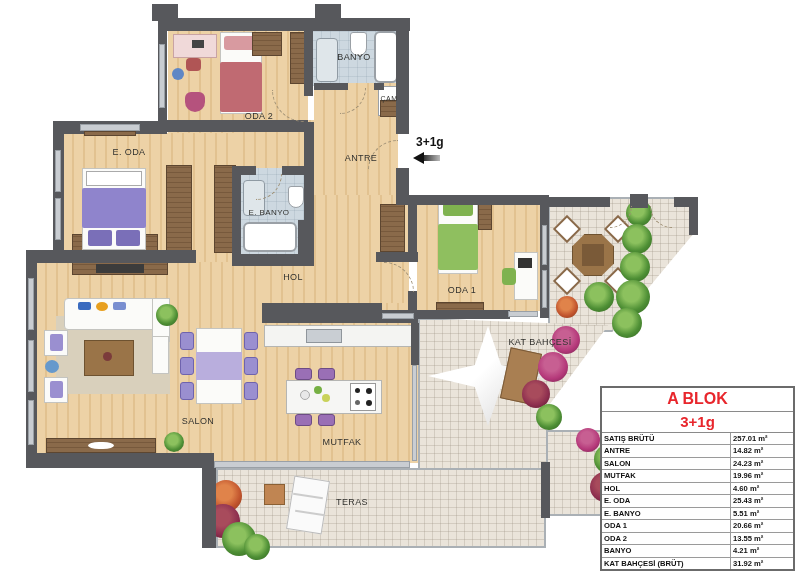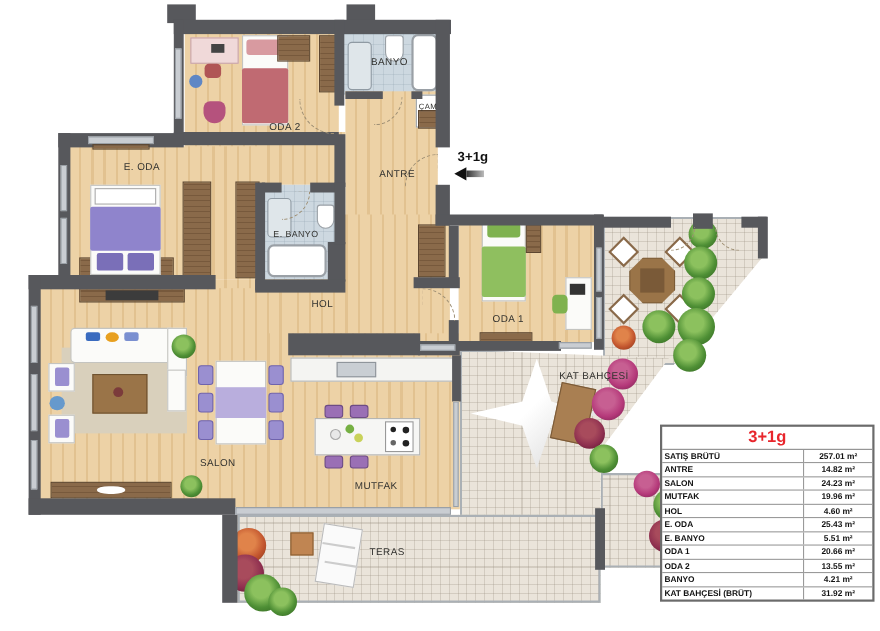--- a/index.html
+++ b/index.html
@@ -21,21 +21,21 @@
   .g4{background:radial-gradient(circle at 45% 40%,#a84b5c 0 30%,#8e2f4f 60%,#511527 100%)}
   .rlabel{position:absolute;transform:translate(-50%,-50%);font:500 9px/1 "Liberation Sans","DejaVu Sans",sans-serif;color:#32322f;white-space:nowrap;letter-spacing:.4px}
   .door{position:absolute;border:1px dashed #a09176;box-sizing:border-box}
   
   #legend{position:absolute;left:600px;top:386px;width:191px;border:2px solid #6b6b6b;background:#fff;border-collapse:collapse}
   #legend .ttl{color:#e8262c;font-weight:bold;text-align:center;border-bottom:1px solid #8a8a8a}
   #legend .t1{font-size:16px;padding:2px 0 3px}
   #legend .t2{font-size:15px;padding:1px 0 2px}
   #legend table{width:100%;border-collapse:collapse}
   #legend td{border-bottom:1px solid #9a9a9a;font:bold 7.6px/1.25 "Liberation Sans","DejaVu Sans",sans-serif;color:#111;padding:1px 2px}
-  #legend td.v{border-left:1px solid #9a9a9a;width:58px;text-align:center}
+  #legend td.v{border-left:1px solid #9a9a9a;width:58px;}
   #legend tr:last-child td{border-bottom:none}
   .stool{background:#9a6fb5;border:1px solid #6d4c85;border-radius:3px}
   .chairP{background:#9a8fd0;border:1px solid #6f63ad;border-radius:3px}
 </style>
 </head>
 <body>
 
 <div id="stage">
 
   <div class="floor tile" style="left:548px;top:197px;width:149px;height:135px;clip-path:polygon(0 0,100% 0,100% 24%,43% 100%,0 100%)"></div>
@@ -257,20 +257,21 @@
   <div class="rlabel" style="left:129px;top:152px">E. ODA</div>
   <div class="rlabel" style="left:269px;top:213px;font-size:8px">E. BANYO</div>
   <div class="rlabel" style="left:293px;top:277px">HOL</div>
   <div class="rlabel" style="left:462px;top:290px">ODA 1</div>
   <div class="rlabel" style="left:540px;top:342px">KAT BAHÇESİ</div>
   <div class="rlabel" style="left:198px;top:421px">SALON</div>
   <div class="rlabel" style="left:342px;top:442px">MUTFAK</div>
   <div class="rlabel" style="left:352px;top:502px">TERAS</div>
 
   <div id="legend">
+    <div class="ttl t1">A BLOK</div>
     <div class="ttl t2">3+1g</div>
     <table>
       <tbody>
         <tr>
             <td>SATIŞ BRÜTÜ</td>
             <td class="v">257.01 m²</td>
           </tr>
         <tr>
             <td>ANTRE</td>
             <td class="v">14.82 m²</td>

